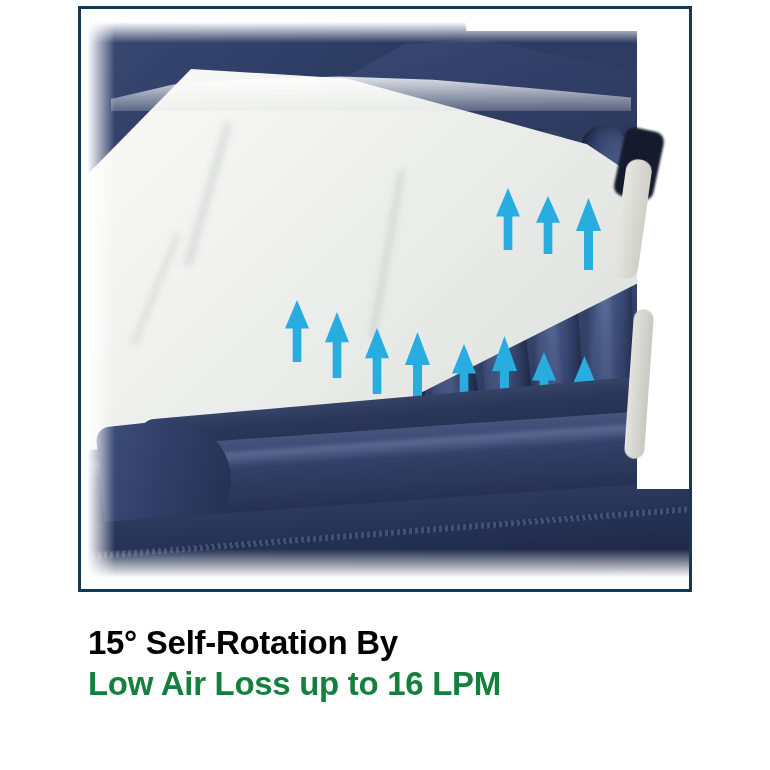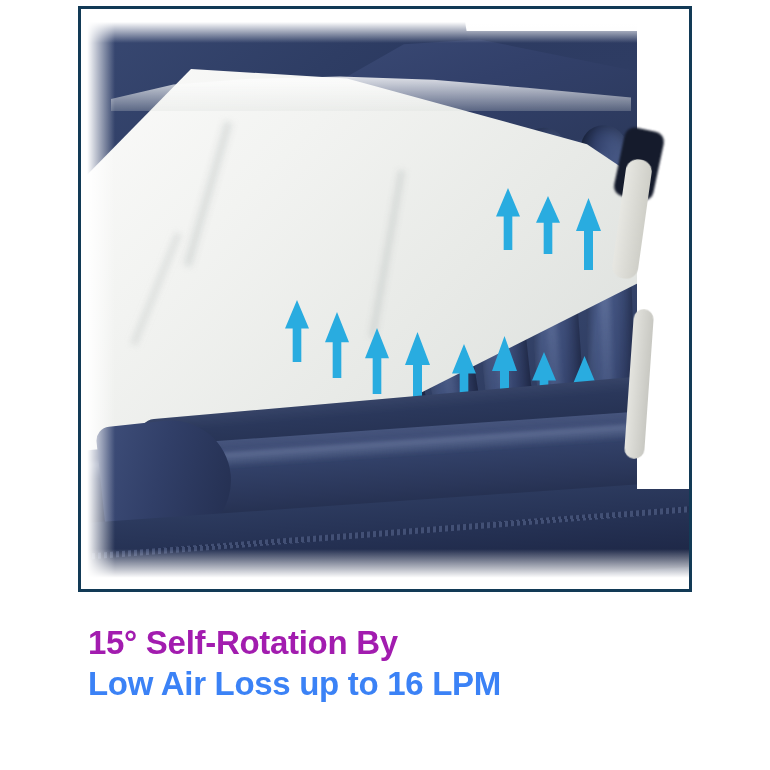--- a/index.html
+++ b/index.html
@@ -311,15 +311,15 @@
     <div class="layer" id="right-strap"></div>
     <div class="layer" id="right-strap2"></div>
 
     <div class="layer" id="top-fade"></div>
     <div class="layer" id="left-fade"></div>
     <div class="layer" id="bottom-fade"></div>
   </div>
 </div>
 
 <div id="caption">
-  <div class="line" style="color: #a21caf;">15° Self-Rotation By</div>
-  <div class="line" style="color: #3b82f6;">Low Air Loss up to 16 LPM</div>
+  <div class="line" style="color: #000000;">15° Self-Rotation By</div>
+  <div class="line" style="color: #15803d;">Low Air Loss up to 16 LPM</div>
 </div>
 
 </body></html>

